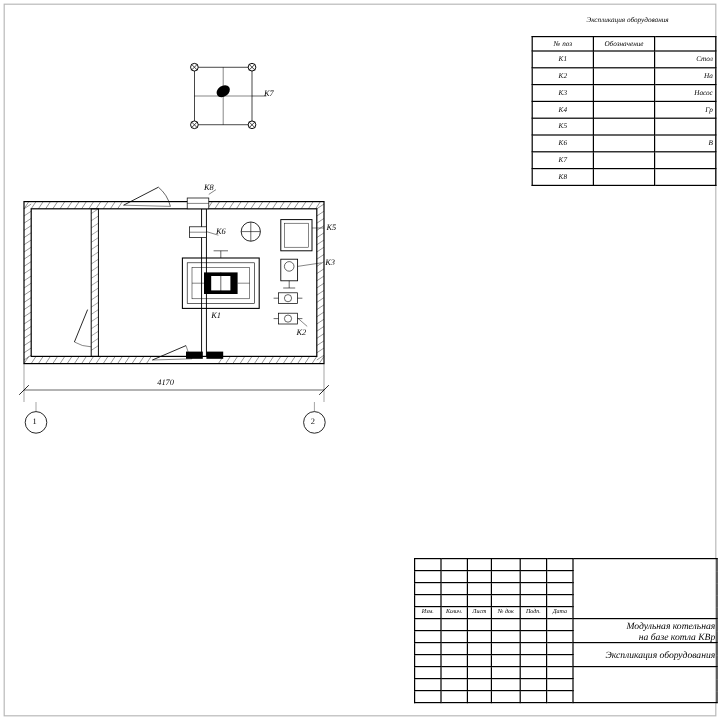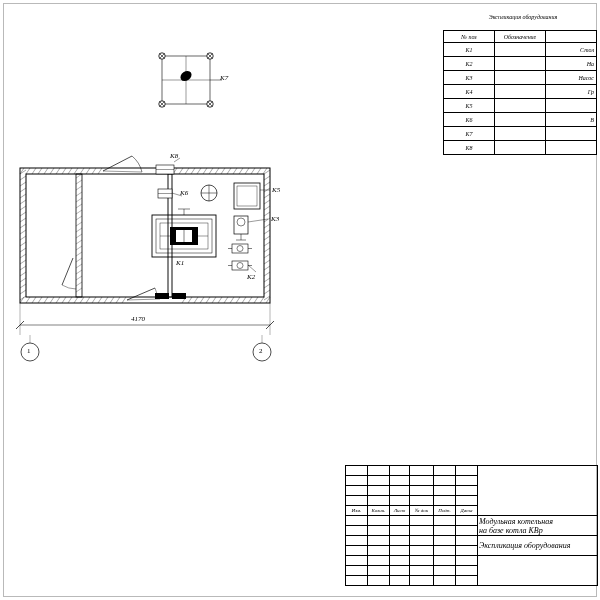--- a/index.html
+++ b/index.html
@@ -110,21 +110,21 @@
   #title-block td {
     border: 1px solid #000;
     height: 9px;
     padding: 0 1px;
     text-align: center;
     overflow: hidden;
     white-space: nowrap;
   }
   #title-block td.big {
     font-size: 8px;
-    text-align: left;
+    text-align: right;
   }
   .dim-text {
     position: absolute;
     font-family: "Liberation Serif", serif;
     font-style: italic;
     font-size: 7px;
   }
 </style>
 </head>
 <body>

